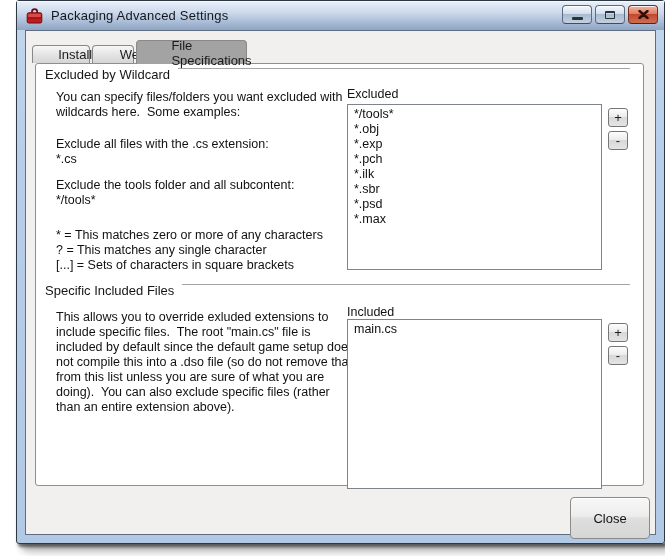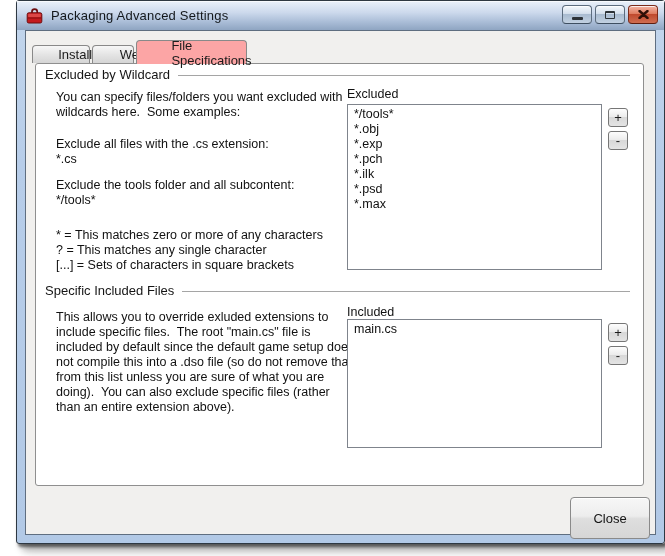--- a/index.html
+++ b/index.html
@@ -50,30 +50,30 @@
     font-size:13px; color:#1b1b1b;
     border:1px solid #898989; border-bottom:none;
     border-radius:4px 4px 0 0;
     background:linear-gradient(180deg,#f7f7f7 0%, #e3e3e3 55%, #d5d5d5 100%);
     padding-left:40px;
   }
   .tab.t-installer { left:6px;  top:14px; width:58px;  height:18px; }
   .tab.t-web       { left:66px; top:14px; width:21px;  height:18px; }
   .tab.active {
     left:110px; top:9px; width:111px; height:24px;
-    background:#fca5a5; z-index:3;
+    background:#a3a3a3; z-index:3;
   }
 
   
   .page {
     position:absolute; left:9px; top:32px; width:609px; height:423px;
     background:#ffffff; border:1px solid #8f8f8f; border-radius:3px; z-index:2;
   }
 
-  .ghead { position:absolute; left:9px; right:13px; display:flex; align-items:center; }
+  .ghead { position:absolute; left:9px; right:13px; display:flex; align-items:flex-start; }
   .ghead span.gtitle { font-size:13px; color:#151515; white-space:pre; }
   .ghead .rule { flex:1; height:1px; background:#a5a5a5; margin-left:8px; margin-top:1px; }
   .ghead.g1 { top:3px; }
   .ghead.g2 { top:219px; }
 
   .tx { position:absolute; left:20px; width:296px; }
   .tline { font-size:12.5px; line-height:15px; color:#111; white-space:pre; }
   .tx.b1 { top:26px; }
   .tx.b2 { top:73px; }
   .tx.b3 { top:114px; }
@@ -82,21 +82,21 @@
 
   .list-label { position:absolute; left:311px; font-size:12.5px; color:#111; }
   .list-label.l1 { top:23px; }
   .list-label.l2 { top:241px; }
 
   .listbox {
     position:absolute; left:311px; width:255px; overflow:hidden;
     background:#ffffff; border:1px solid #7f848c; padding:2px 0;
   }
   .listbox.lb1 { top:40px;  height:166px; }
-  .listbox.lb2 { top:255px; height:129px; }
+  .listbox.lb2 { top:255px; height:170px; }
   .litem { font-size:12.5px; line-height:15px; padding:0 6px; color:#101010; white-space:pre; }
 
   .sbtn {
     position:absolute; left:572px; width:20px; height:19px;
     border:1px solid #767676; border-radius:3px;
     background:linear-gradient(180deg,#fdfdfd 0%, #ececec 45%, #d8d8d8 50%, #e4e4e4 100%);
     font-family:"Liberation Sans", sans-serif;
     font-size:13px; line-height:15px; color:#1c1c1c; text-align:center; cursor:default;
   }
   .sbtn.add1 { top:44px; }
@@ -173,20 +173,21 @@
             <div class="tline">[...] = Sets of characters in square brackets</div>
           </div>
 
         <div class="list-label l1">Excluded</div>
         <div class="listbox lb1">
             <div class="litem">*/tools*</div>
             <div class="litem">*.obj</div>
             <div class="litem">*.exp</div>
             <div class="litem">*.pch</div>
             <div class="litem">*.ilk</div>
+            <div class="litem">*.sbr</div>
             <div class="litem">*.psd</div>
             <div class="litem">*.max</div>
           </div>
         <button class="sbtn add1">+</button>
         <button class="sbtn rem1">-</button>
 
         <div class="ghead g2">
           <span class="gtitle">Specific Included Files</span>
           <span class="rule"></span>
         </div>

